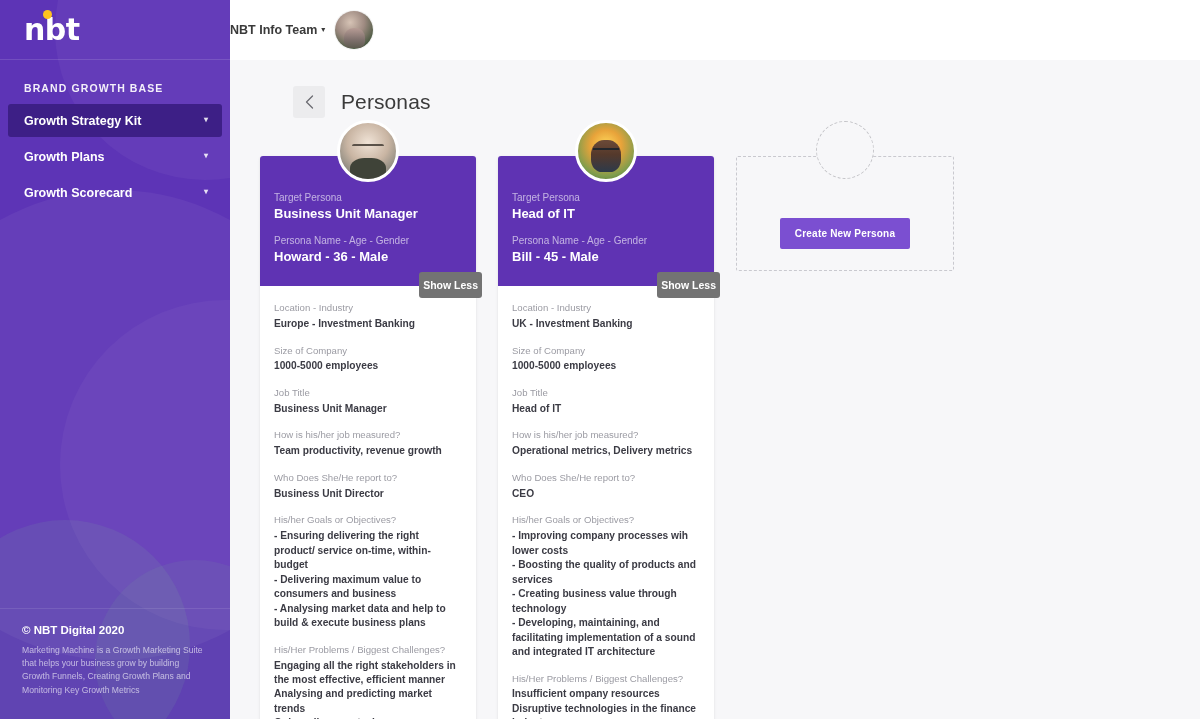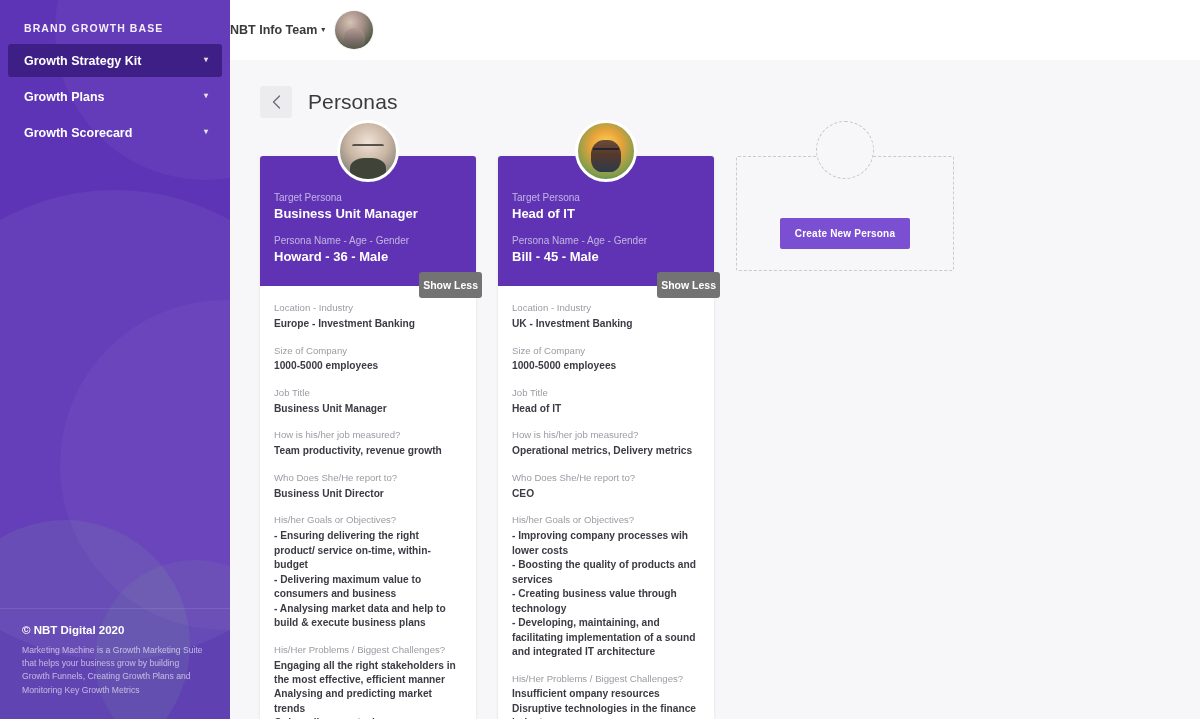--- a/index.html
+++ b/index.html
@@ -137,20 +137,21 @@
   .avatar-top::after {
     content: ""; position: absolute; left: 22%; top: 45%;
     width: 56%; height: 55%; border-radius: 45% 45% 30% 30%;
     background: linear-gradient(180deg, #b79c95 0%, #7d6f6b 60%, #5d5b4f 100%);
   }
 
   
   .page-head {
     display: flex; align-items: center; gap: 16px;
     padding: 16px 0 0 30px;
+    margin-left: 33px;
   }
   .back-btn {
     width: 32px; height: 32px;
     background: #ececee;
     border-radius: 3px;
     display: flex; align-items: center; justify-content: center;
     cursor: pointer;
   }
   .back-btn svg { display: block; }
   .page-title { font-size: 21px; font-weight: 400; color: #3b3b3b; letter-spacing: 0.1px; }
@@ -291,20 +292,26 @@
 
 <div class="app">
 
   <aside class="sidebar">
     <div class="sidebar-blob blob1"></div>
     <div class="sidebar-blob blob2"></div>
     <div class="sidebar-blob blob3"></div>
     <div class="sidebar-blob blob4"></div>
     <div class="sidebar-blob blob5"></div>
 
+    <div class="logo-area">
+      <div class="logo">
+        <span>nbt</span>
+        <span class="logo-dot"></span>
+      </div>
+    </div>
 
     <div class="nav-section-title">BRAND GROWTH BASE</div>
 
     <nav class="nav-list">
       <div class="nav-item active">
         <span>Growth Strategy Kit</span>
         <span class="caret">▾</span>
       </div>
       <div class="nav-item">
         <span>Growth Plans</span>

